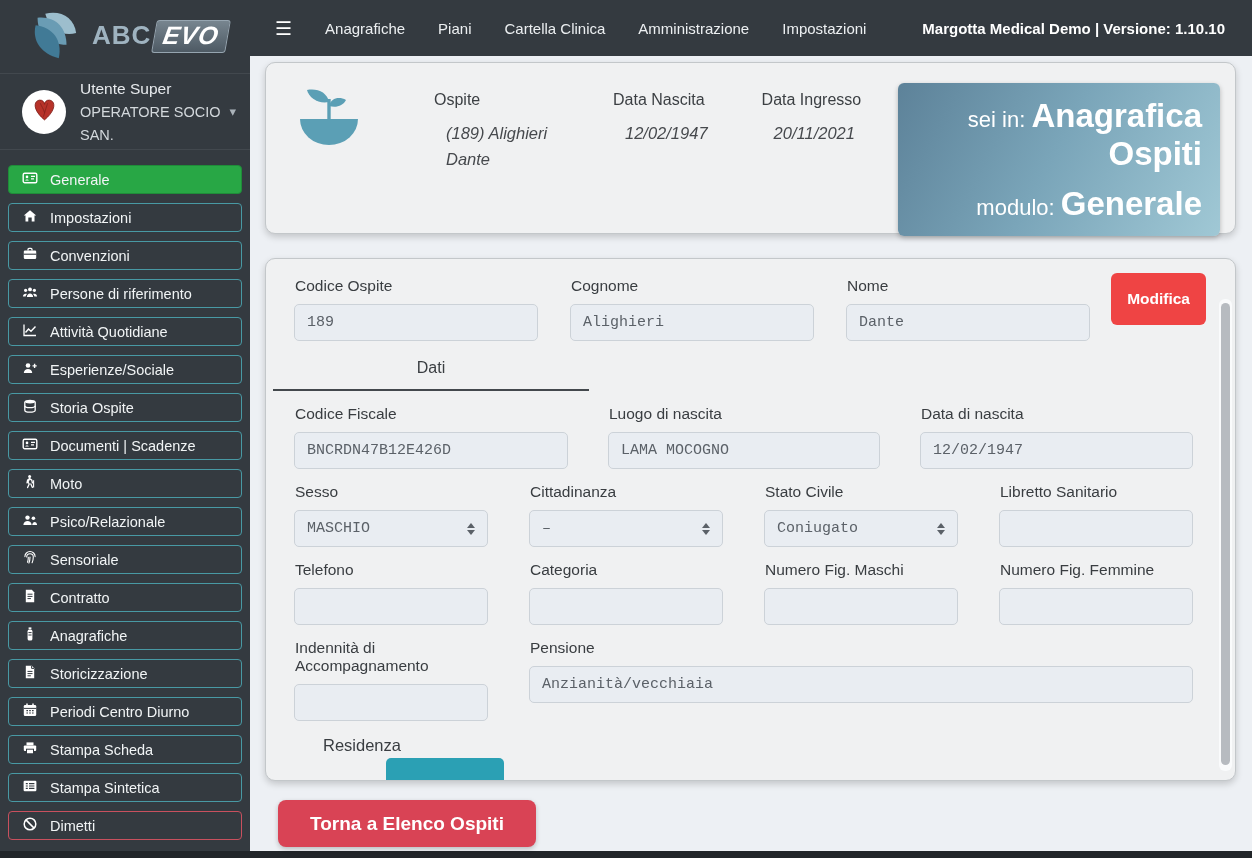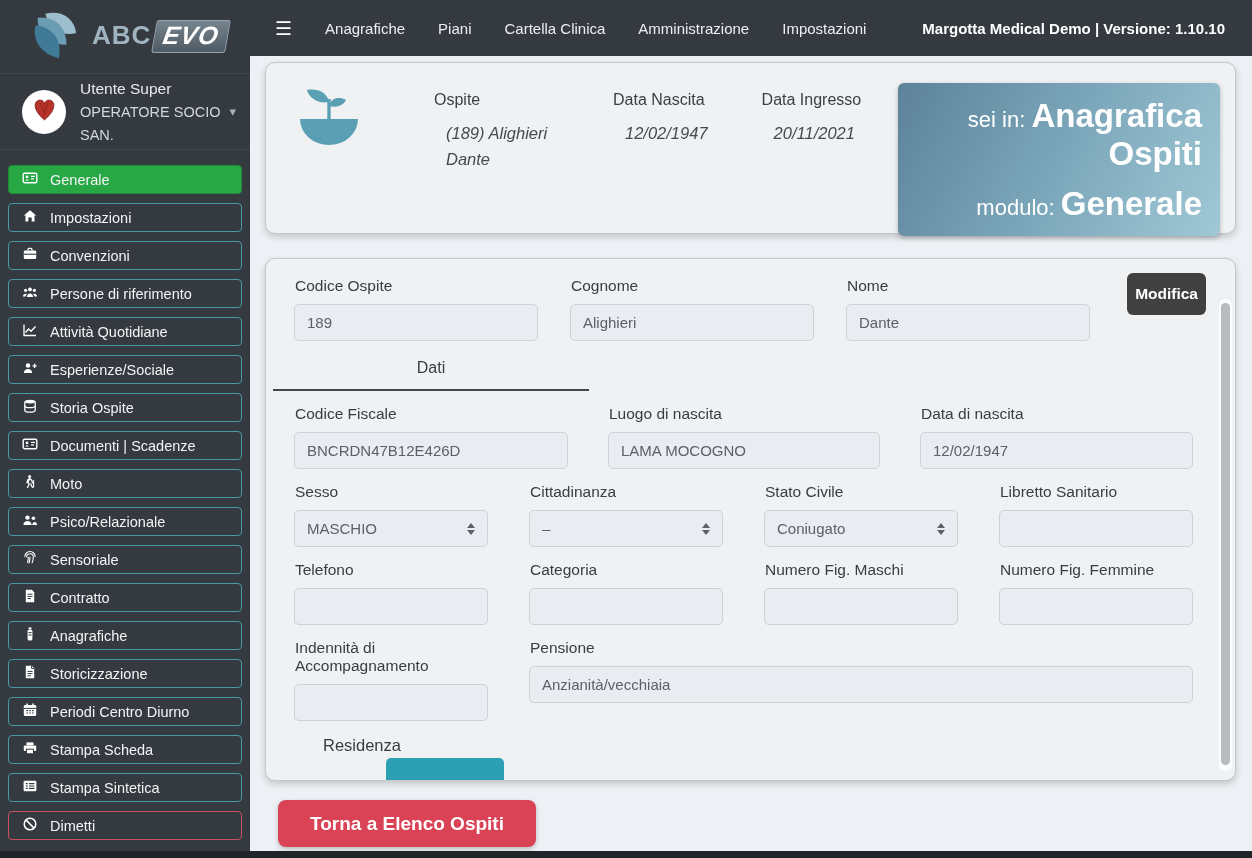--- a/index.html
+++ b/index.html
@@ -60,32 +60,32 @@
   .loc-line { line-height:1.18; }
   .loc-small { font-size:22px; font-weight:400; }
   .loc-big { font-size:33px; font-weight:600; }
 
   
   .card-form { position:relative; height:523px; padding:14px 42px 0 28px; overflow:hidden; }
   .f-label { display:block; font-size:15.5px; color:#393d41; margin:14px 0 9px 1px; }
   .first .f-label { margin-top:4px; }
   .f-input, .f-select { width:100%; height:37px; background:#e9edf2; border:1px solid #ccd2d8;
     border-radius:5px; font-size:15px; color:#5b6168; padding:0 12px;
-    font-family:Liberation Sans, sans-serif; }
+    font-family:Liberation Mono, monospace; }
   .f-select { display:flex; align-items:center; justify-content:space-between; cursor:pointer; }
   .arrows { display:flex; flex-direction:column; gap:2px; }
   .tri-up { width:0; height:0; border-left:4px solid transparent; border-right:4px solid transparent;
     border-bottom:5px solid #5b6168; }
   .tri-down { width:0; height:0; border-left:4px solid transparent; border-right:4px solid transparent;
     border-top:5px solid #5b6168; }
   .grid3a { display:grid; grid-template-columns:244px 244px 244px; column-gap:32px; }
   .grid3b { display:grid; grid-template-columns:274px 272px 273px; column-gap:40px; }
   .grid4  { display:grid; grid-template-columns:repeat(4,194px); column-gap:41px; }
-  .btn-modifica { position:absolute; top:14px; right:29px; height:42px; padding:0 8px;
-    background:#404040; border:none; border-radius:6px; color:#fff; font-size:15.5px;
+  .btn-modifica { position:absolute; top:14px; right:29px; height:52px; padding:0 16px;
+    background:#ef4444; border:none; border-radius:6px; color:#fff; font-size:15.5px;
     font-weight:600; cursor:pointer; font-family:inherit; }
   .tab-strip { width:316px; margin:12px 0 0 -21px; padding:6px 0 12px; text-align:center;
     font-size:16px; color:#3a3e42; border-bottom:2px solid #43484d; }
   .row5 { display:flex; }
   .row5-c1 { width:194px; margin-right:41px; flex-shrink:0; }
   .row5-c2 { flex:1; }
   .residenza-row { display:flex; align-items:center; margin:15px 0 0 29px; gap:9px; }
   .residenza-label { font-size:16.5px; color:#393d41; }
   .btn-small-blue { background:#1e86ea; border:none; border-radius:5px; height:33px; padding:0 13px;
     color:#fff; font-size:14.5px; font-weight:600; cursor:pointer; font-family:inherit; }

